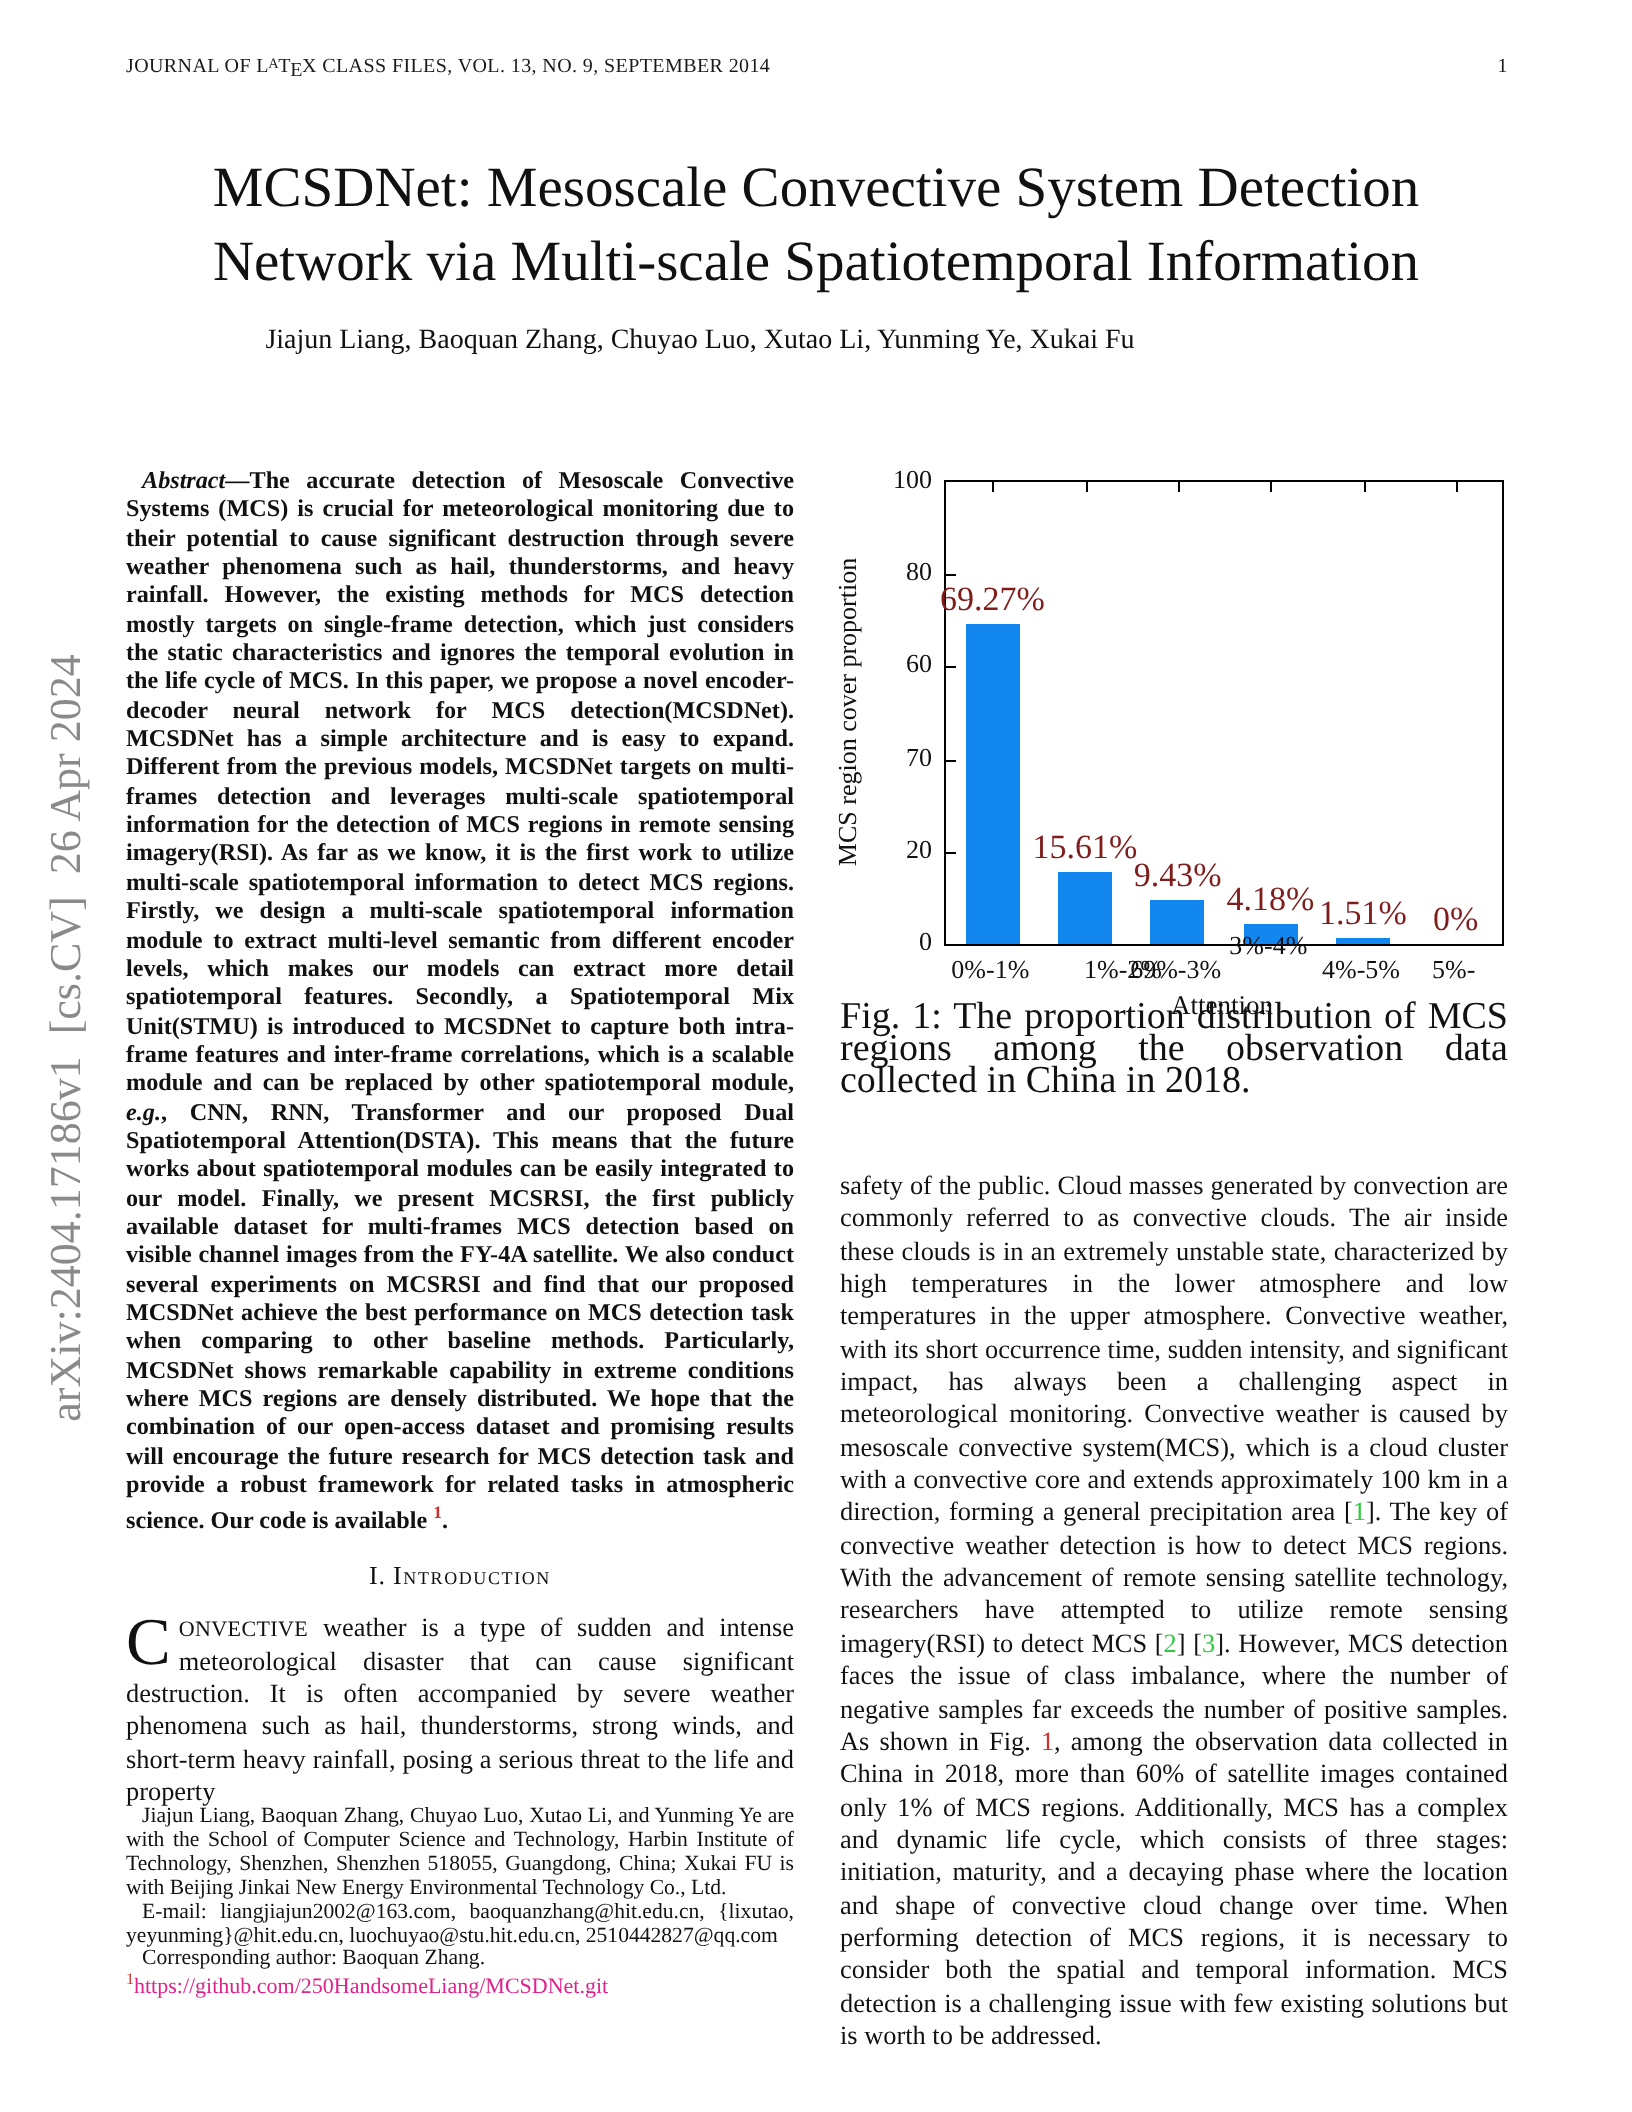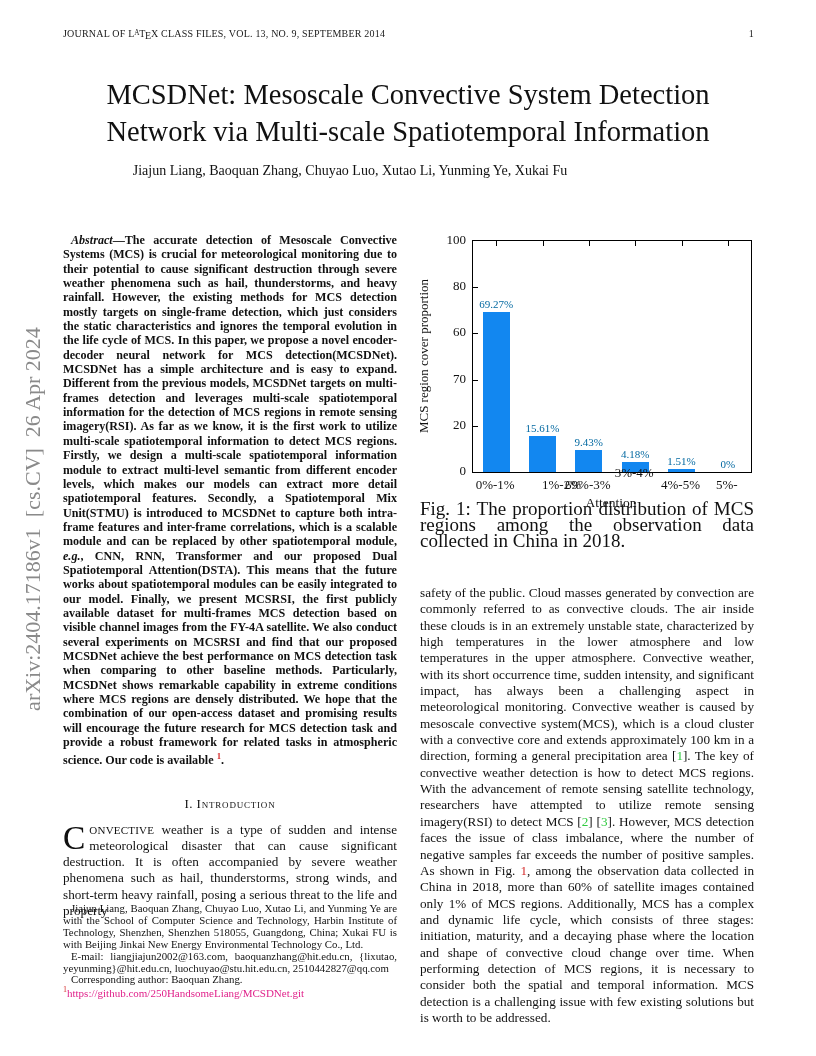--- a/index.html
+++ b/index.html
@@ -28,42 +28,42 @@
 
   p{margin:0;}
   .abstract{font-size:12.1px;line-height:14.35px;font-weight:bold;text-align:justify;
         text-indent:8px;}
   .lead{font-style:italic;}
   .it{font-style:italic;}
   .red{color:#d42b2b;}
   sup{font-size:0.72em;}
   .index-terms{margin-top:11px;font-size:12.1px;line-height:14.35px;font-weight:bold;
         text-align:justify;text-indent:8px;}
-  .section{margin:28px 0 10px 0;font-weight:normal;font-size:13px;text-align:center;
+  .section{margin:12px 0 10px 0;font-weight:normal;font-size:13px;text-align:center;
         letter-spacing:0.4px;}
   .sc{font-variant:small-caps;letter-spacing:0.8px;}
   .intro{font-size:13.2px;line-height:16.2px;text-align:justify;}
   .dropcap{float:left;font-size:33.5px;line-height:27px;padding:2px 4px 0 0;}
   .after-drop{font-size:11px;letter-spacing:0.2px;font-family:Liberation Serif, serif;}
 
   
   .footnotes{position:absolute;left:63px;top:903px;width:334px;font-size:10.8px;
         line-height:11.9px;text-align:justify;}
   .footnotes p{text-indent:8px;}
   .code-footnote{position:absolute;left:63px;top:985px;width:334px;font-size:11px;}
   .code-footnote sup{font-size:8px;color:#d42b2b;}
   .url{color:#e0218a;text-decoration:none;}
 
   
   .figure{position:relative;width:334px;height:322px;}
   .plot{position:absolute;left:52px;top:7px;width:278px;height:231px;
         border:1px solid #000;}
   .bar{position:absolute;bottom:0;}
-  .bar-label{position:absolute;transform:translateX(-50%);font-size:11px;
-        white-space:nowrap;color:#0369a1;}
+  .bar-label{position:absolute;transform:translateX(-50%);font-size:17px;
+        white-space:nowrap;color:#7f1d1d;}
   .ytick{position:absolute;left:0;width:5px;height:1px;background:#000;}
   .ttick{position:absolute;top:0;width:1px;height:5px;background:#000;}
   .ytick-label{position:absolute;width:30px;text-align:right;font-size:13px;}
   .xtick-label{position:absolute;transform:translateX(-50%);font-size:13px;white-space:nowrap;}
   .xlabel{position:absolute;text-align:center;font-size:13.5px;}
   .ylabel{position:absolute;transform:rotate(-90deg);transform-origin:center;
         font-size:13px;white-space:nowrap;}
   .caption{position:absolute;left:0;top:268px;width:334px;font-size:19px;
         line-height:16px;text-align:justify;}
 

